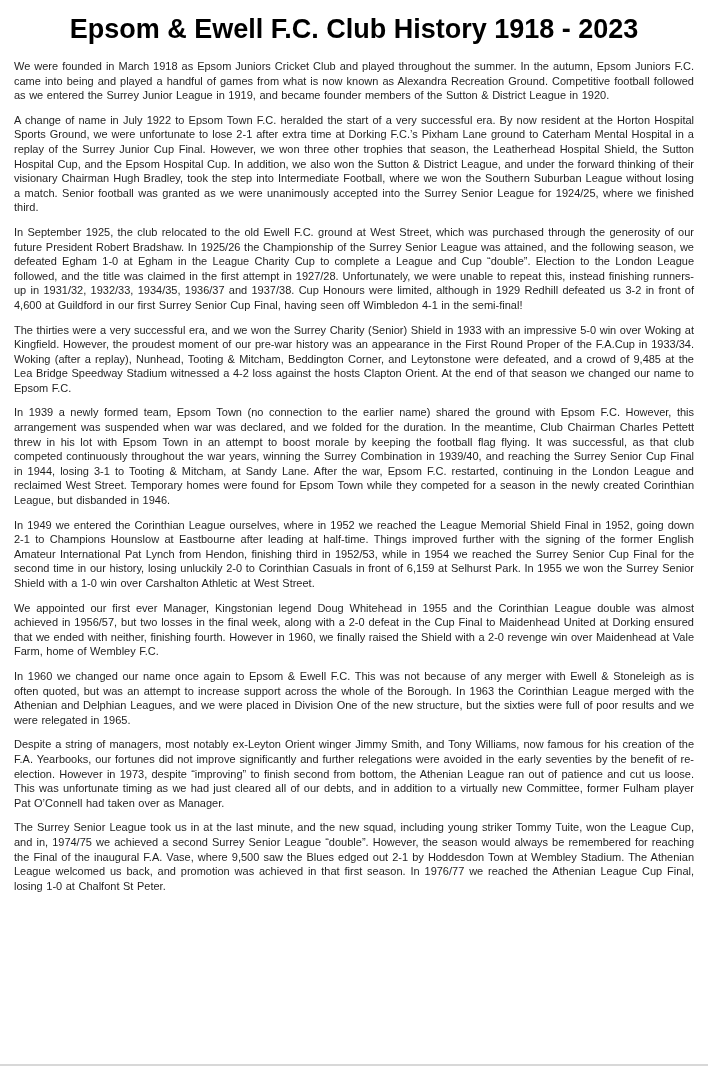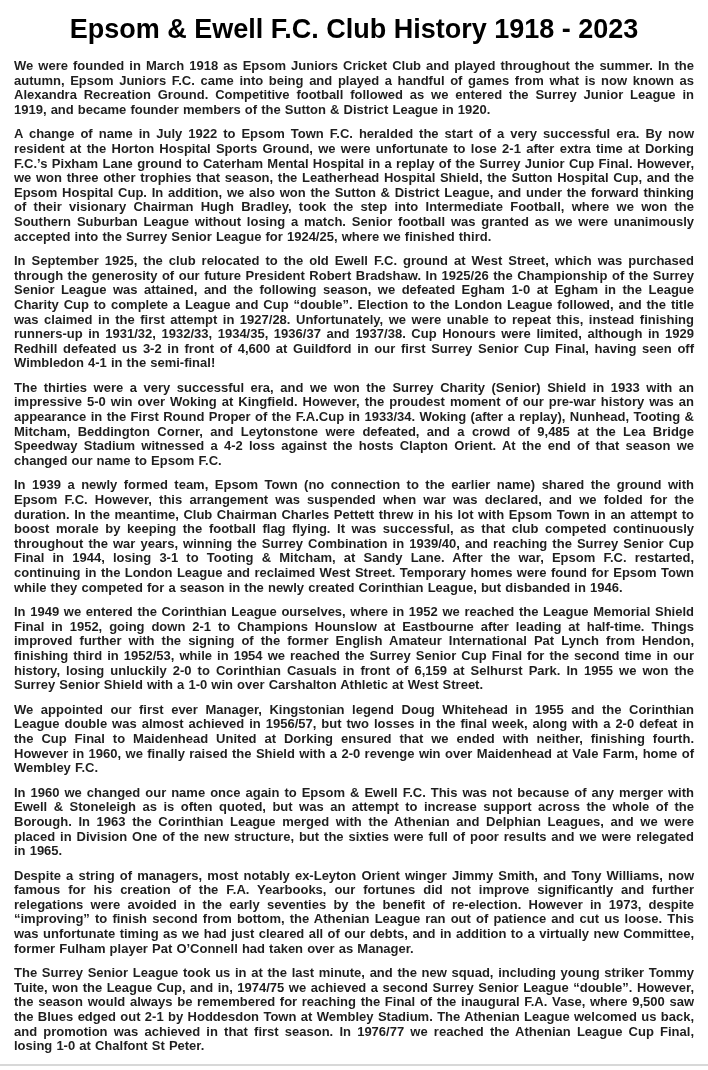--- a/index.html
+++ b/index.html
@@ -21,27 +21,26 @@
   .doc-title {
     font-size: 27px;
     font-weight: 700;
     color: #000000;
     text-align: center;
     margin: 4px 0 14px 0;
     letter-spacing: 0px;
     font-family: "Liberation Sans", "DejaVu Sans", sans-serif;
   }
   .doc-body p {
-    font-size: 13px;
+    font-size: 11px;
     line-height: 14.6px;
     color: #1f1f1f;
     text-align: justify;
     margin: 0 0 10px 0;
     word-spacing: 0.5px;
-    font-weight: bold;
   }
   .page-bottom-divider {
     position: absolute;
     left: 0;
     bottom: 4px;
     width: 100%;
     height: 2px;
     background: #d8d8d8;
   }
 </style>

